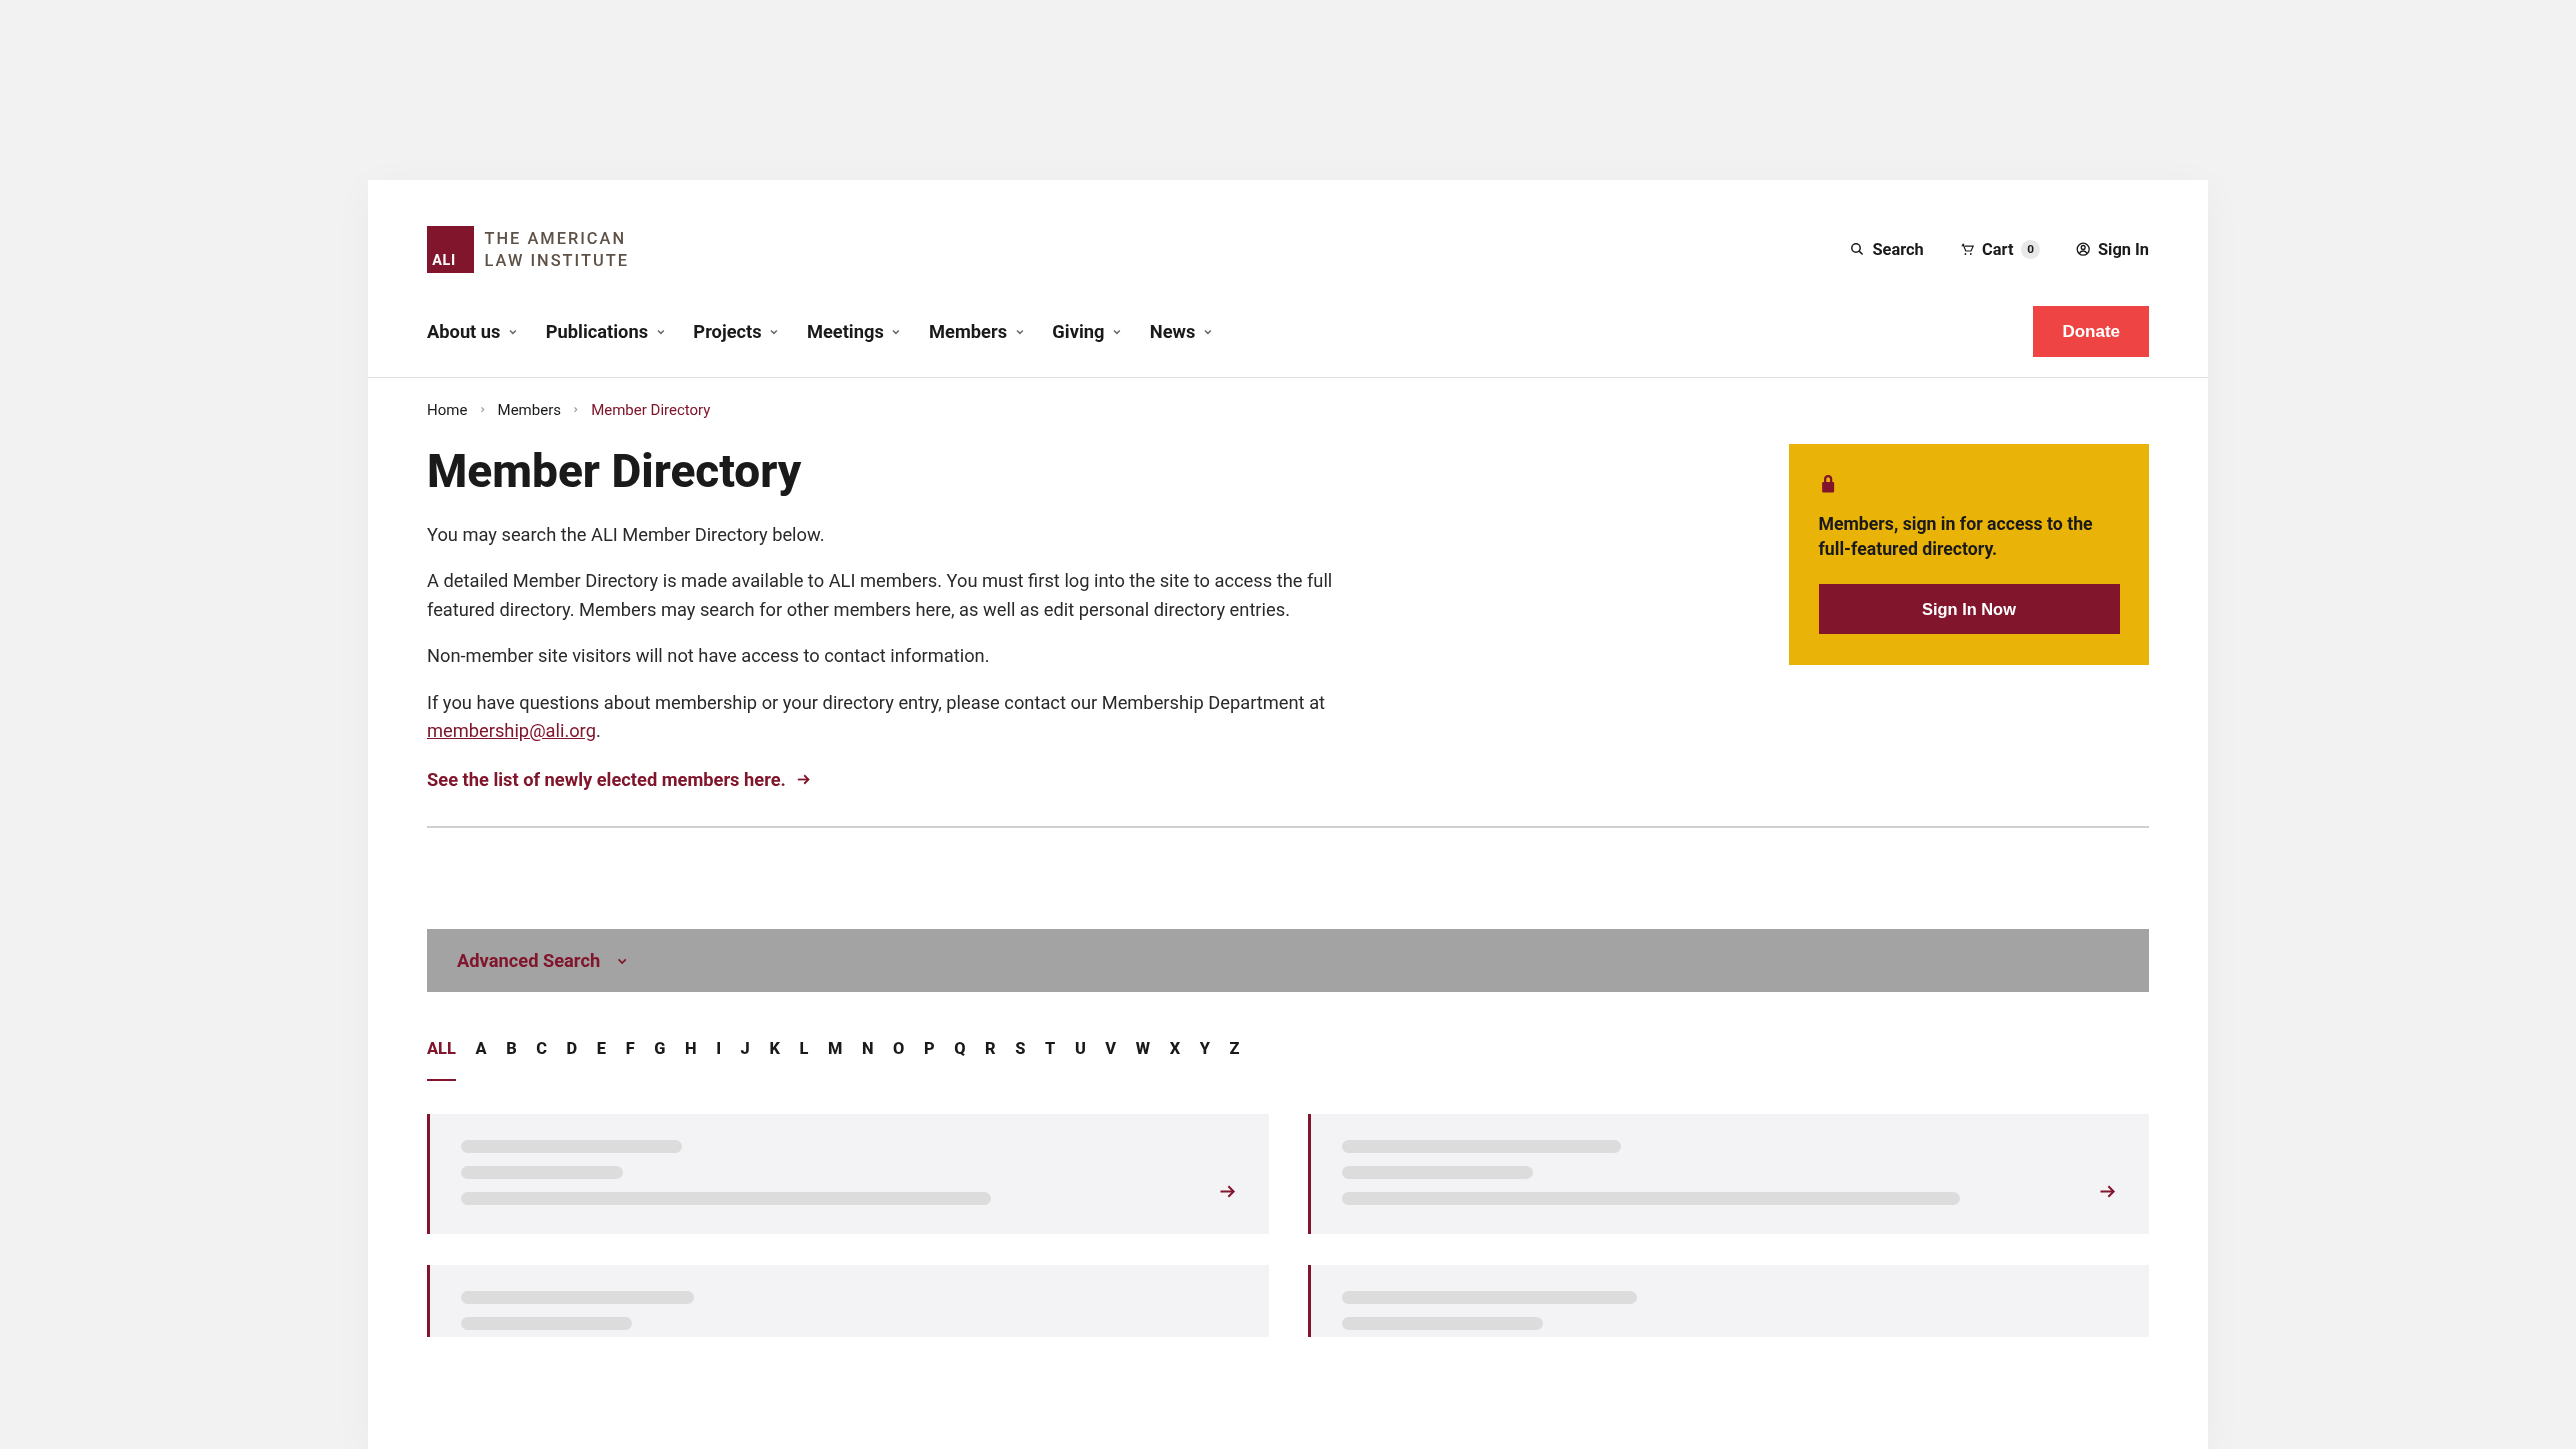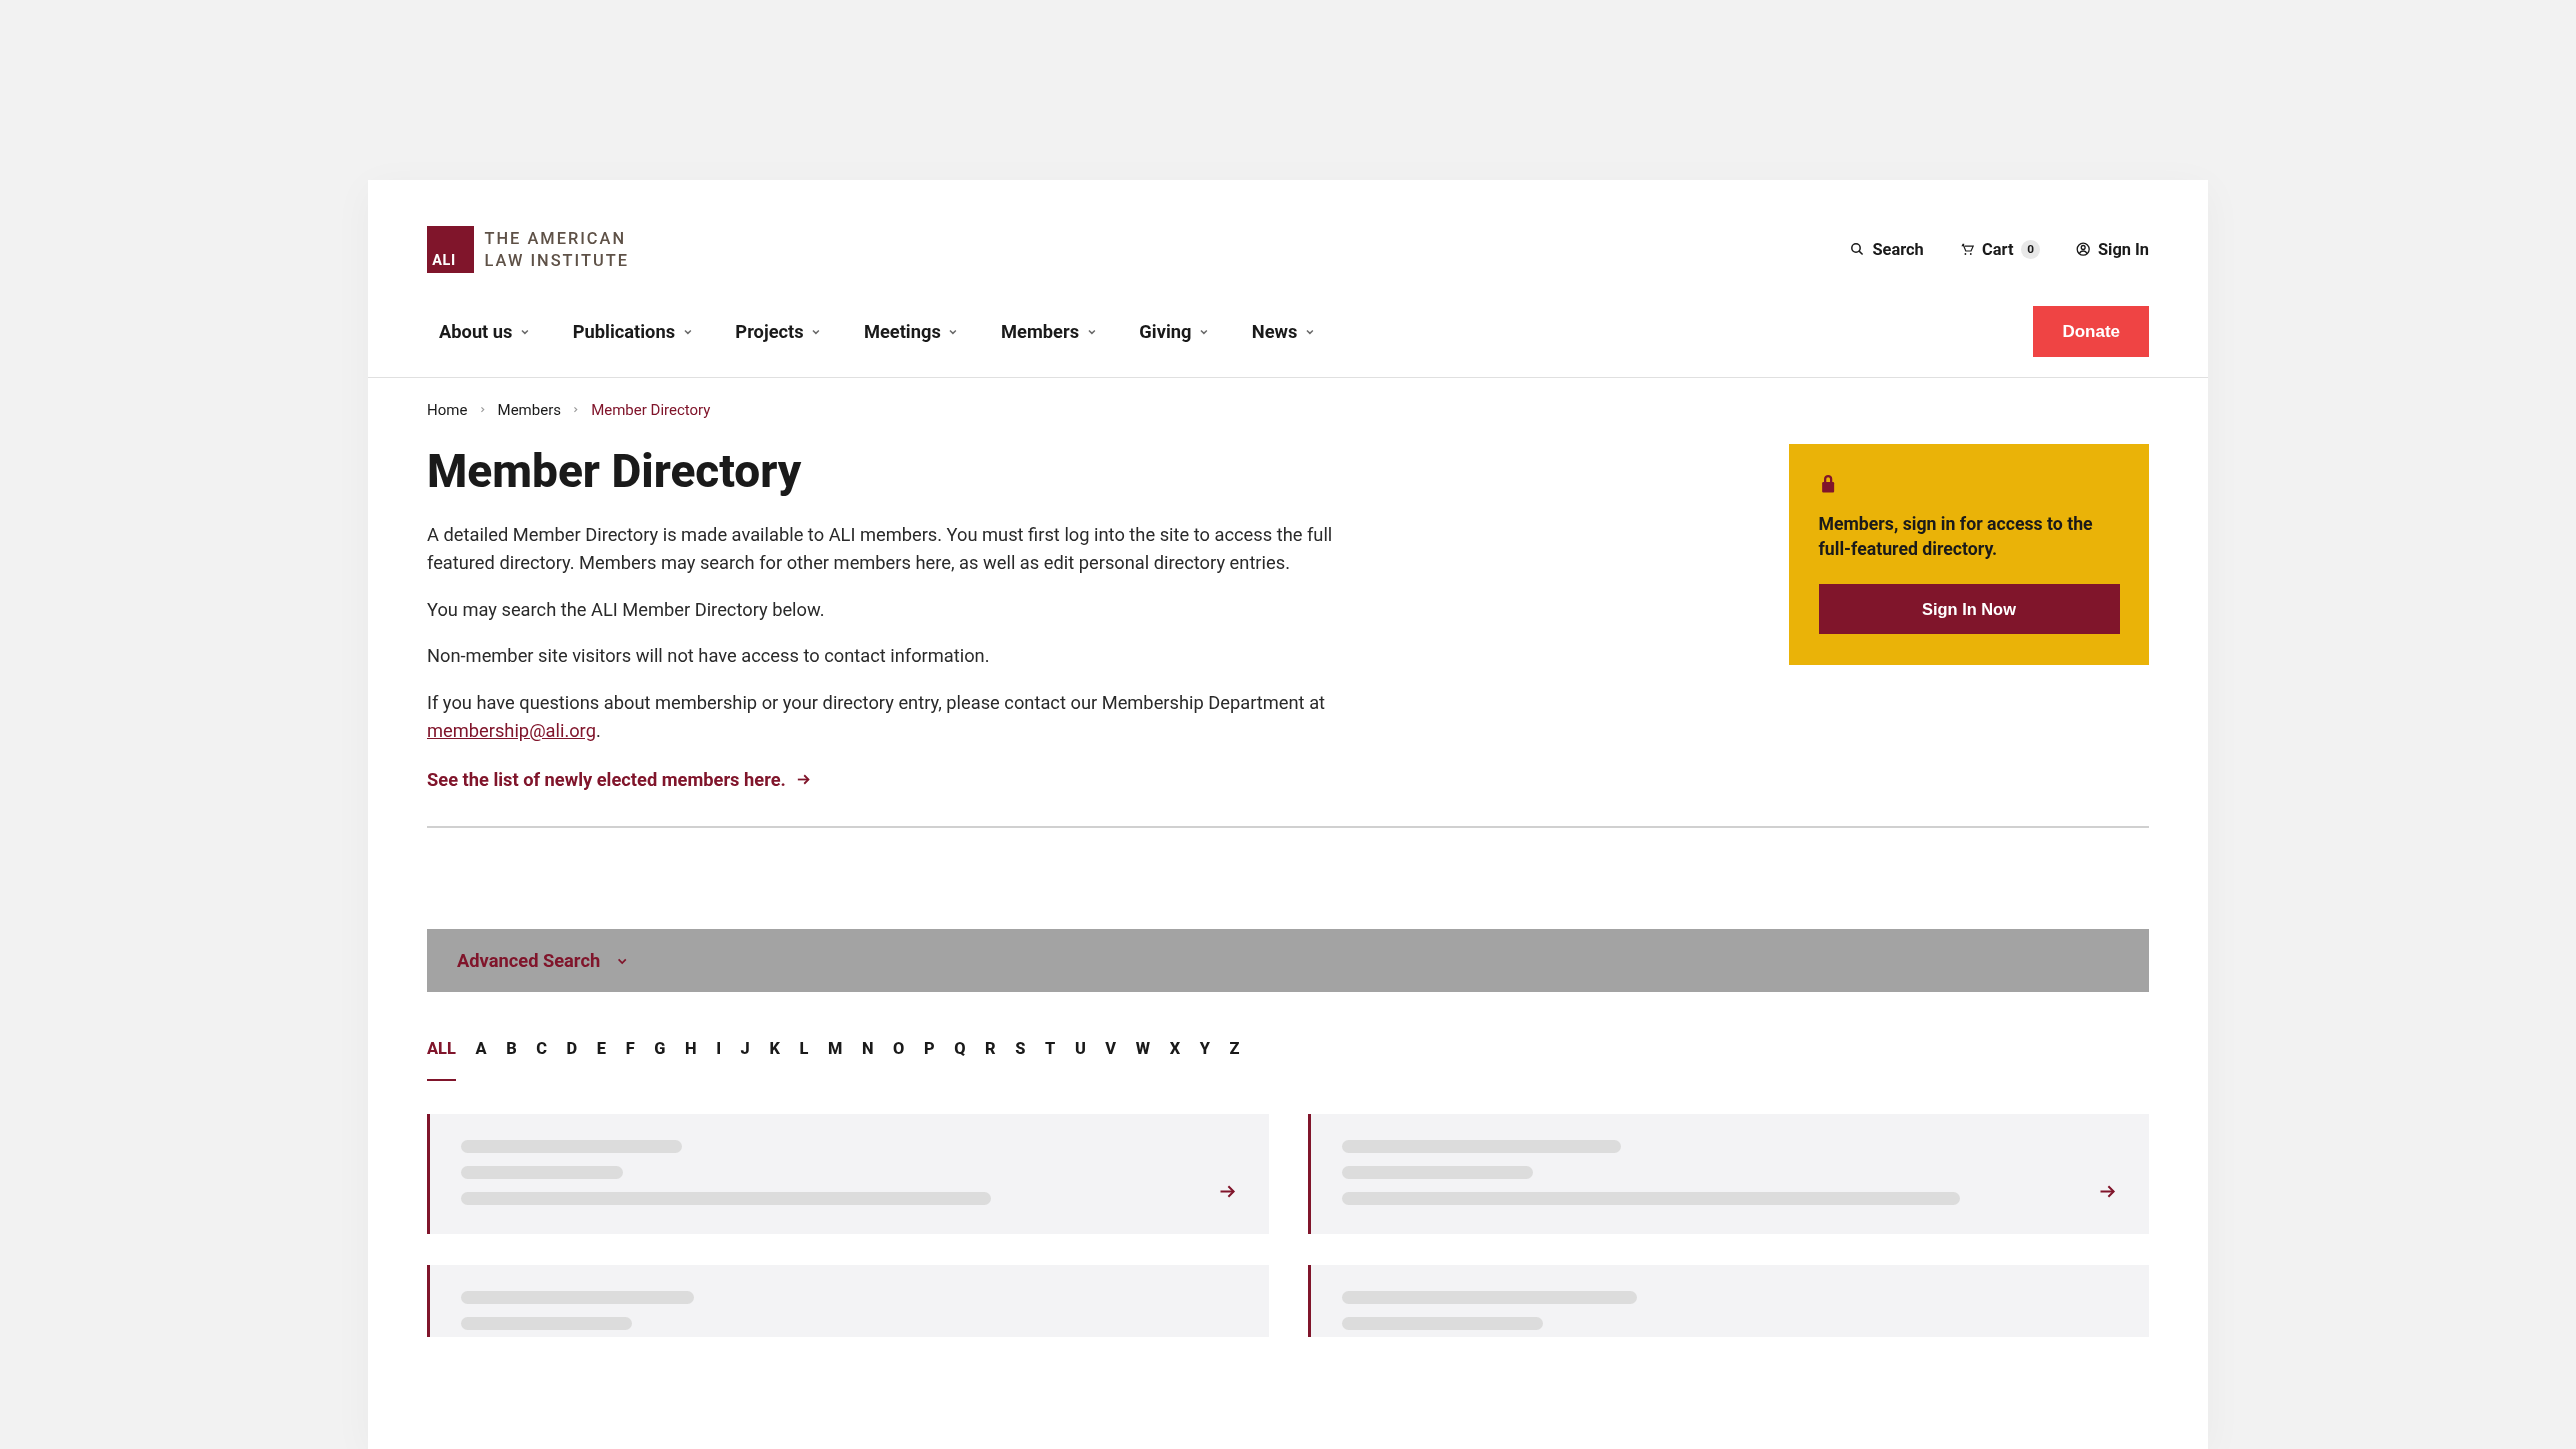--- a/index.html
+++ b/index.html
@@ -85,22 +85,21 @@
     }
     .nav-row {
       display: flex;
       justify-content: space-between;
       align-items: center;
       padding: 0 59px 19.6px 59px;
       border-bottom: 0.7px solid #e0e0e0;
     }
     .main-nav {
       display: flex;
-      gap: 42px;
-      margin-left: 12px;
+      gap: 27px;
     }
     .nav-item {
       display: flex;
       align-items: center;
       gap: 6.5px;
       font-size: 18.3px;
       font-weight: 700;
       color: #1a1a1a;
       cursor: pointer;
     }
@@ -406,22 +405,22 @@
       <svg width="9.2" height="9.2" viewBox="0 0 24 24" fill="none" stroke="#999" stroke-width="3">
           <polyline points="9 6 15 12 9 18"></polyline>
         </svg>
     </span>
     <span class="breadcrumb-current">Member Directory</span>
   </div>
 
   <div class="content-wrap">
     <div class="main-col">
       <h1 class="page-title">Member Directory</h1>
+      <p class="body-text">You may search the ALI Member Directory below.</p>
       <p class="body-text">A detailed Member Directory is made available to ALI members. You must first log into the site to access the full featured directory. Members may search for other members here, as well as edit personal directory entries.</p>
-      <p class="body-text">You may search the ALI Member Directory below.</p>
       <p class="body-text">Non-member site visitors will not have access to contact information.</p>
       <p class="body-text">
         <span>If you have questions about membership or your directory entry, please contact our Membership Department at </span><a class="email-link">membership@ali.org</a><span>.</span>
       </p>
       <div class="see-link">
         <span>See the list of newly elected members here.</span>
         <svg width="17" height="17" viewBox="0 0 24 24" fill="none" stroke="#80152b" stroke-width="2.5">
             <line x1="4" y1="12" x2="19" y2="12"></line>
             <polyline points="13 6 19 12 13 18"></polyline>
           </svg>

